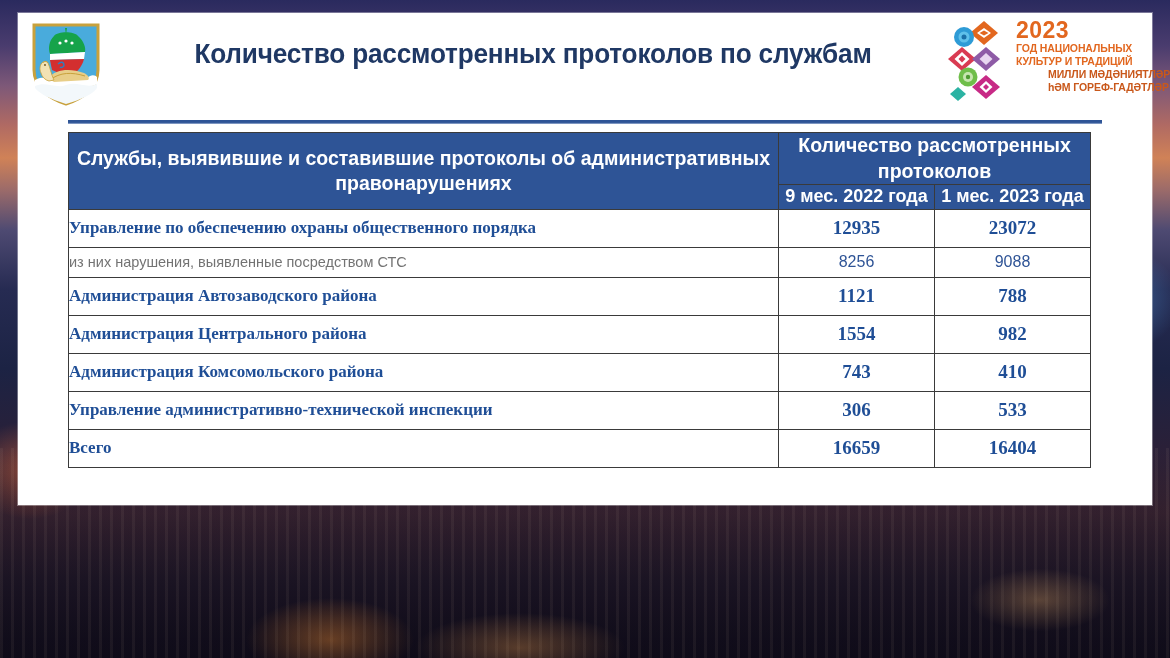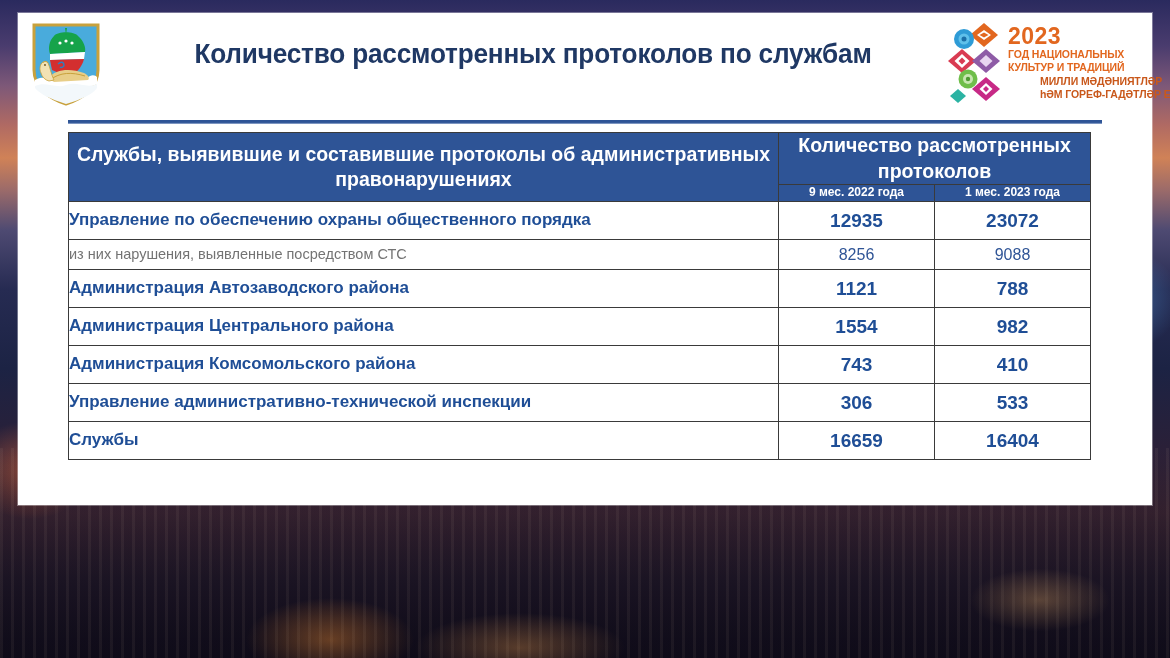--- a/index.html
+++ b/index.html
@@ -98,22 +98,22 @@
     transform-origin: center;
   }
 
   #year-emblem {
     position: absolute;
     right: 8px;
     top: 6px;
     width: 196px;
     height: 88px;
     display: flex;
-    align-items: center;
-    gap: 4px;
+    align-items: flex-start;
+    gap: 12px;
   }
   #year-ornament { width: 56px; height: 84px; flex: 0 0 56px; }
   #year-text { display: flex; flex-direction: column; justify-content: center; }
   #year-number {
     font-size: 23px;
     font-weight: bold;
     color: #E2671F;
     line-height: 1;
     letter-spacing: .5px;
   }
@@ -170,21 +170,21 @@
     line-height: 1.28;
     padding: 6px 22px;
   }
   #th-count {
     font-size: 19.5px;
     line-height: 1.32;
     padding: 9px 6px;
     margin-top: 20px;
   }
   .th-period {
-    font-size: 12px;
+    font-size: 18px;
     line-height: 1.3;
     padding: 8px 4px;
   }
 
   
   .cell-name {
     color: #1F4E96;
     font-weight: bold;
     font-size: 17px;
     padding: 6px 10px 6px 14px;
@@ -206,21 +206,21 @@
   }
   .cell-num.sub {
     font-weight: normal;
     font-size: 16px;
     color: #2F5496;
   }
   
   tr.subrow > td { border-top: none; }
   tr.mainrow-with-sub > td { border-bottom: none; }
 
-  tr.row-h > td { height: 38px; }
+  tr.row-h > td { height: 38px; font-family: Liberation Serif, serif; }
   tr.subrow > td { height: 30px; }
 </style>
 </head>
 <body>
 
 <div id="bg"></div>
 
 <div id="slide">
 
   <div id="header">
@@ -349,21 +349,21 @@
           <td class="cell-num">410</td>
         </tr>
 
         <tr class="row-h">
           <td class="cell-name">Управление административно-технической инспекции</td>
           <td class="cell-num">306</td>
           <td class="cell-num">533</td>
         </tr>
 
         <tr class="row-h">
-          <td class="cell-name">Службы</td>
+          <td class="cell-name">Всего</td>
           <td class="cell-num">16659</td>
           <td class="cell-num">16404</td>
         </tr>
 
       </tbody>
     </table>
   </div>
 
 </div>
 

